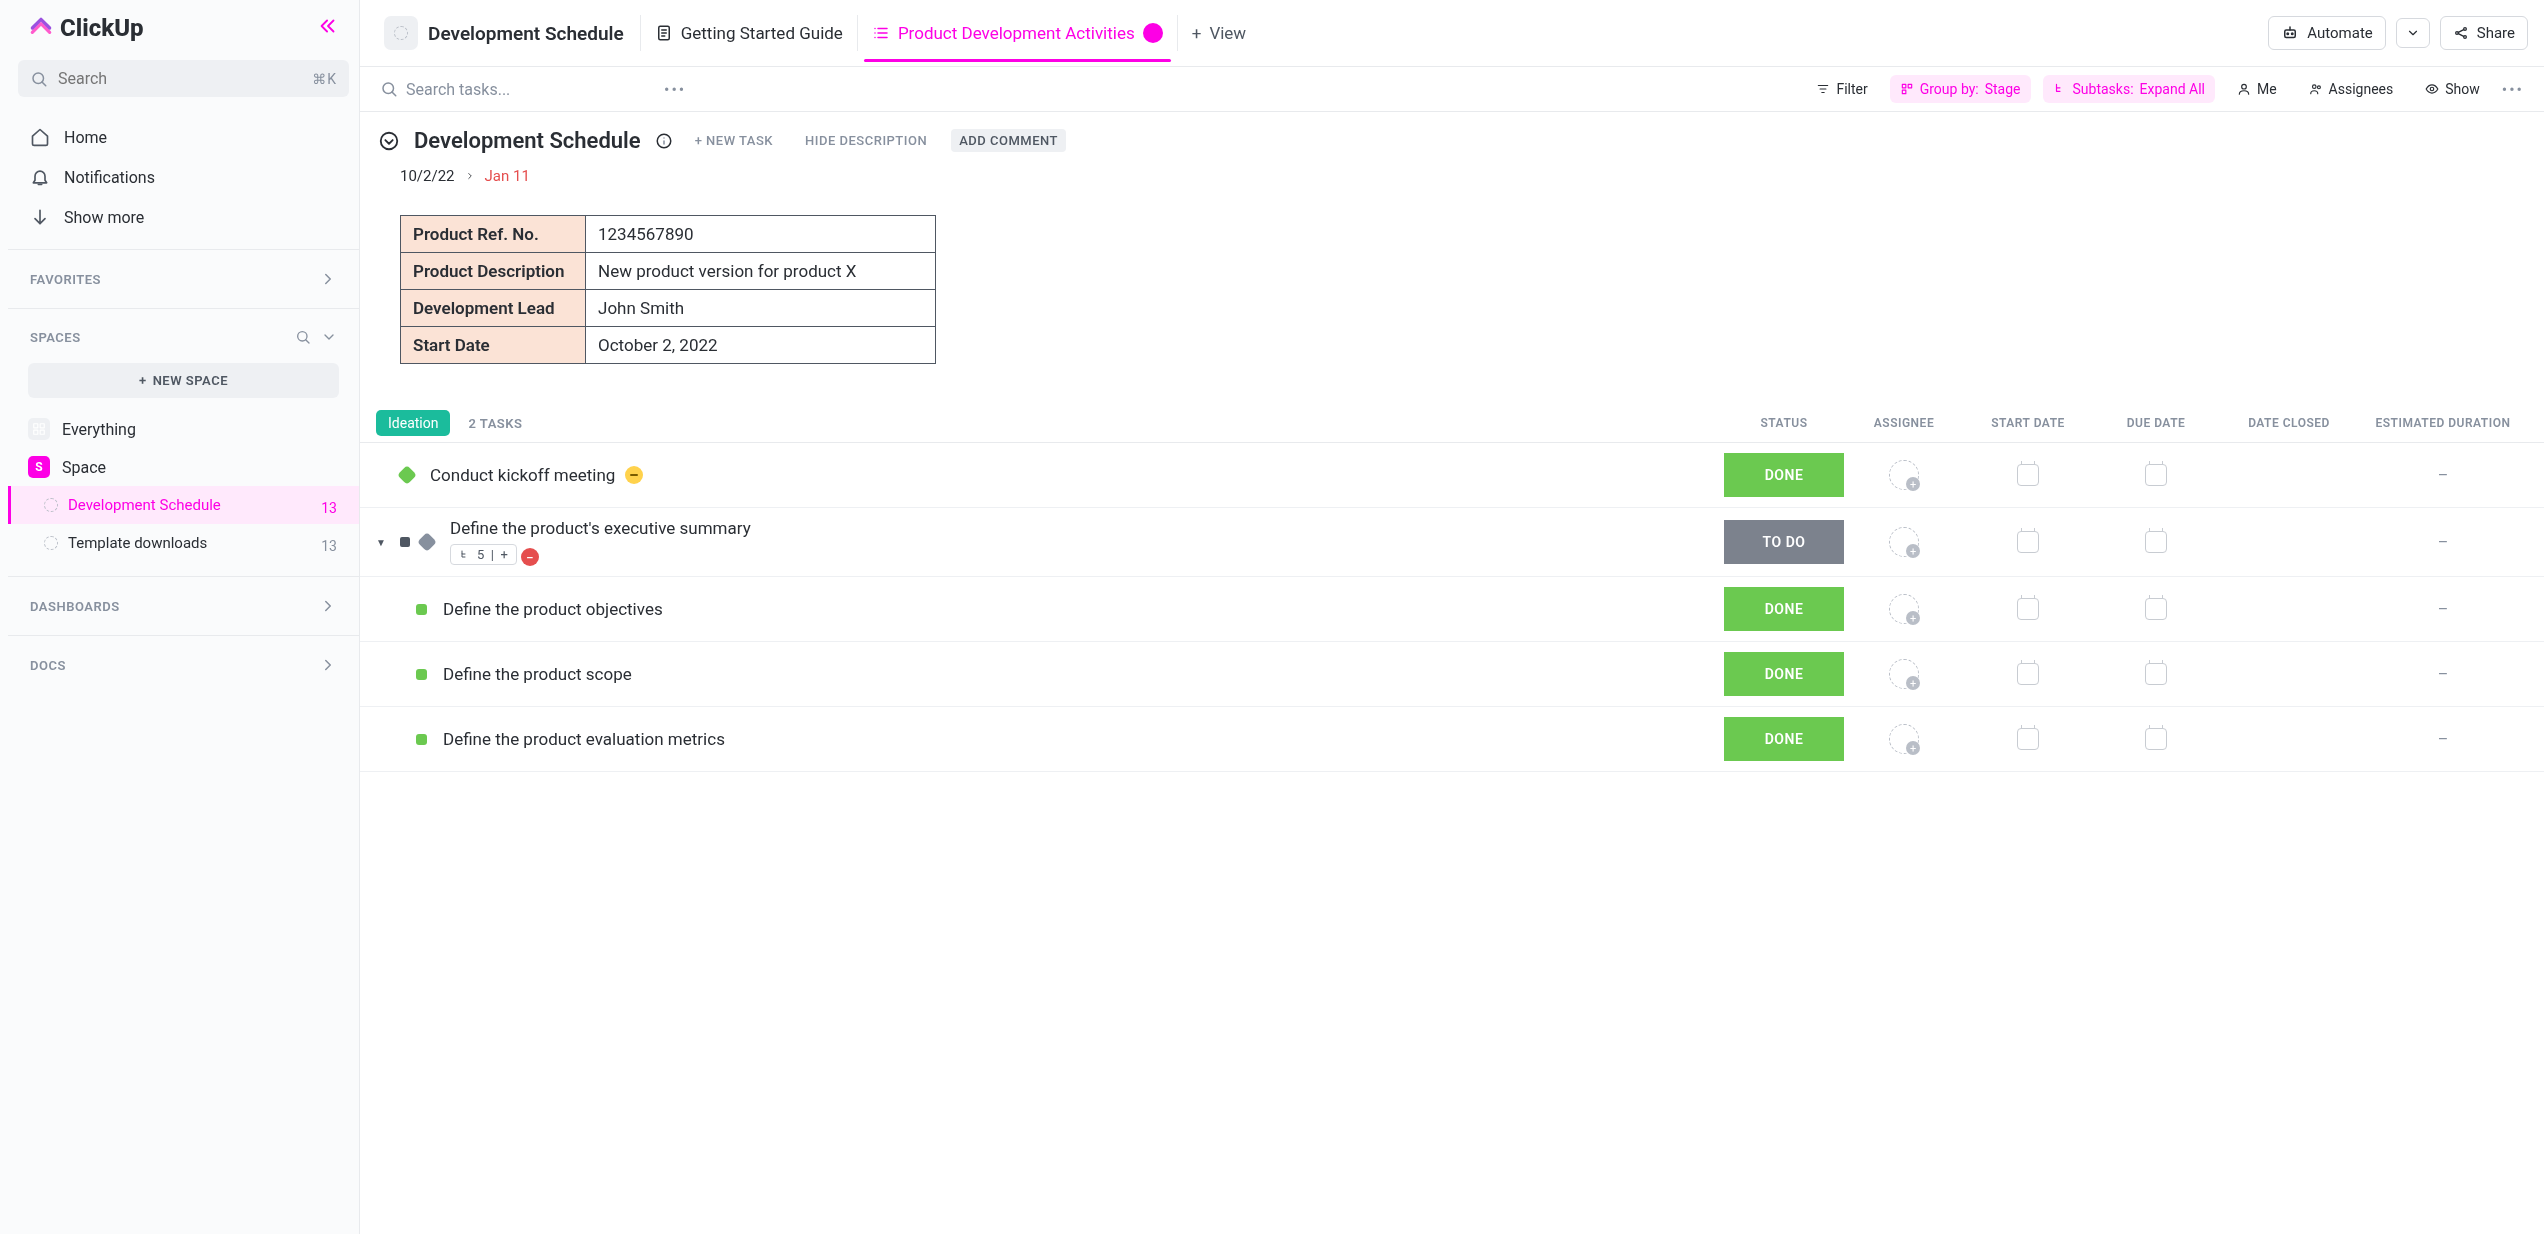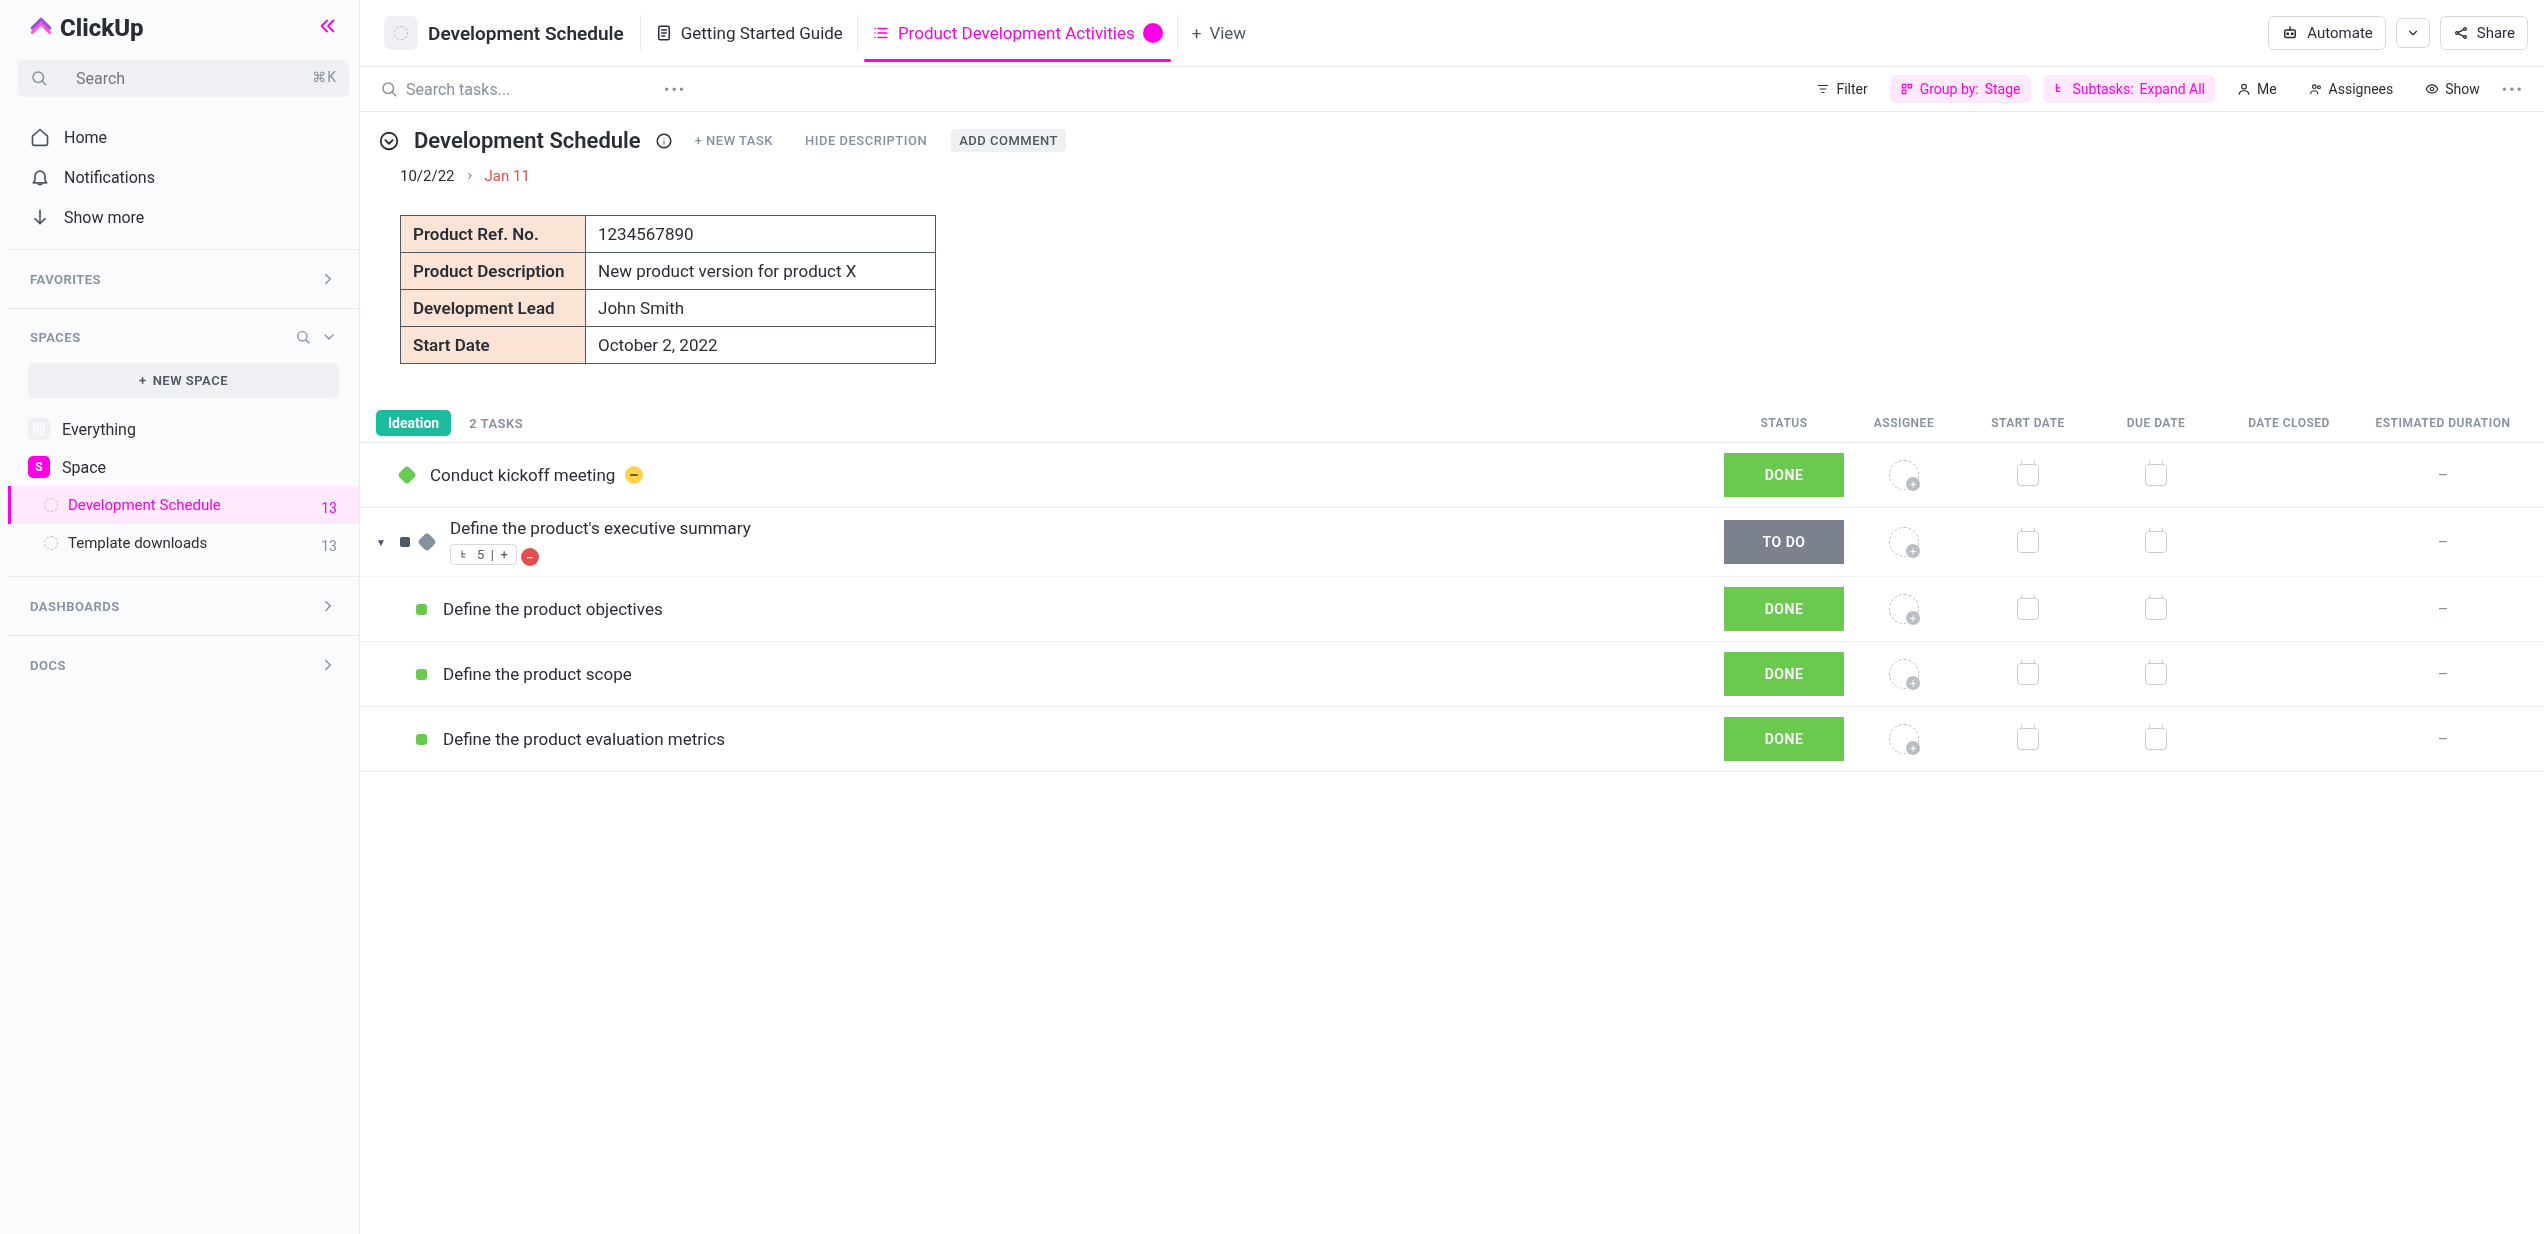--- a/index.html
+++ b/index.html
@@ -4,21 +4,21 @@
 <style>
 * { margin: 0; padding: 0; box-sizing: border-box; font-family: -apple-system, BlinkMacSystemFont, "Segoe UI", Roboto, sans-serif; }
 body { display: flex; height: 100vh; overflow: hidden; background: #fff; color: #2a2e34; }
 
 
 .sidebar { width: 360px; border-right: 1px solid #e8eaed; display: flex; flex-direction: column; background: #fafbfc; padding-left: 8px; }
 .sidebar-header { display: flex; align-items: center; justify-content: space-between; padding: 14px 20px; }
 .logo { display: flex; align-items: center; gap: 6px; font-weight: 800; font-size: 24px; }
 .logo-mark { width: 26px; height: 26px; }
 .collapse-btn { color: #fd00e5; cursor: pointer; }
-.search-box { margin: 4px 10px 14px 10px; background: #eef0f3; border-radius: 6px; display: flex; align-items: flex-start; padding: 9px 12px; color: #87909e; gap: 28px; }
+.search-box { margin: 4px 10px 14px 10px; background: #eef0f3; border-radius: 6px; display: flex; align-items: center; padding: 9px 12px; color: #87909e; gap: 10px; }
 .search-box input { background: transparent; border: none; outline: none; flex: 1; font-size: 16px; color: #2a2e34; }
 .search-kbd { font-size: 14px; color: #87909e; letter-spacing: 1px; }
 .nav-section { padding: 6px 0; }
 .nav-item { display: flex; align-items: center; gap: 14px; padding: 10px 22px; font-size: 16px; cursor: pointer; color: #2a2e34; }
 .nav-item svg { width: 20px; height: 20px; color: #4f5762; flex-shrink: 0; }
 .section-divider { border-top: 1px solid #e8eaed; margin: 6px 0; }
 .section-header { display: flex; align-items: center; justify-content: space-between; padding: 14px 22px; font-size: 13px; font-weight: 600; letter-spacing: 0.5px; color: #87909e; }
 .section-header .chev { color: #87909e; }
 .new-space-btn { margin: 4px 20px 12px 20px; background: #eef0f3; border-radius: 6px; display: flex; align-items: center; justify-content: center; gap: 6px; padding: 10px; font-size: 13px; font-weight: 600; letter-spacing: 0.5px; color: #4f5762; cursor: pointer; }
 .space-row { display: flex; align-items: center; gap: 12px; padding: 8px 20px; font-size: 16px; cursor: pointer; }
@@ -59,21 +59,21 @@
 .doc-links span { cursor: pointer; padding: 4px 8px; border-radius:4px;}
 .doc-links .add-comment { background:#eef0f3; color:#4f5762;}
 .dates-row { display: flex; align-items: center; gap: 10px; padding: 10px 40px; font-size: 15px; }
 .dates-row .due { color: #e54e4e; }
 .info-table { margin: 20px 0 40px 40px; border-collapse: collapse; }
 .info-table td { border: 1px solid #4f5762; padding: 8px 12px; font-size: 17px; }
 .info-table td:first-child { background: #fbe3d6; font-weight: 600; width: 185px; }
 .info-table td:last-child { width: 350px; }
 
 .group-header { display:flex; align-items:center; gap:18px; padding: 6px 16px; border-bottom:1px solid #e8eaed;}
-.group-badge { background:#1bbc9c; color:#fff; font-weight:700; font-size:14px; padding:5px 12px; border-radius:5px;}
+.group-badge { background:#1bbc9c; color:#fff; font-weight:400; font-size:14px; padding:5px 12px; border-radius:5px;}
 .tasks-count { font-size:13px; font-weight:600; color:#87909e; letter-spacing:0.5px;}
 .col-headers { display:flex; margin-left:auto; gap:0; font-size:12px; font-weight:600; color:#87909e; letter-spacing:0.5px;}
 .col { text-align:center; }
 .col.status{width:120px;} .col.assignee{width:120px;} .col.start{width:128px;} .col.due{width:128px;} .col.closed{width:138px;} .col.est{width:170px;}
 
 .task-row { display:flex; align-items:center; padding: 10px 16px; border-bottom:1px solid #eef0f3; gap:10px; min-height:48px;}
 .task-row .expand { width:14px; color:#4f5762; font-size:10px;}
 .task-row .status-dot { width:14px; height:14px; border-radius:4px; transform:rotate(45deg); flex-shrink:0;}
 .task-row .status-dot.done{ background:#6bc950;}
 .task-row .status-dot.todo{ background:#87909e;}

